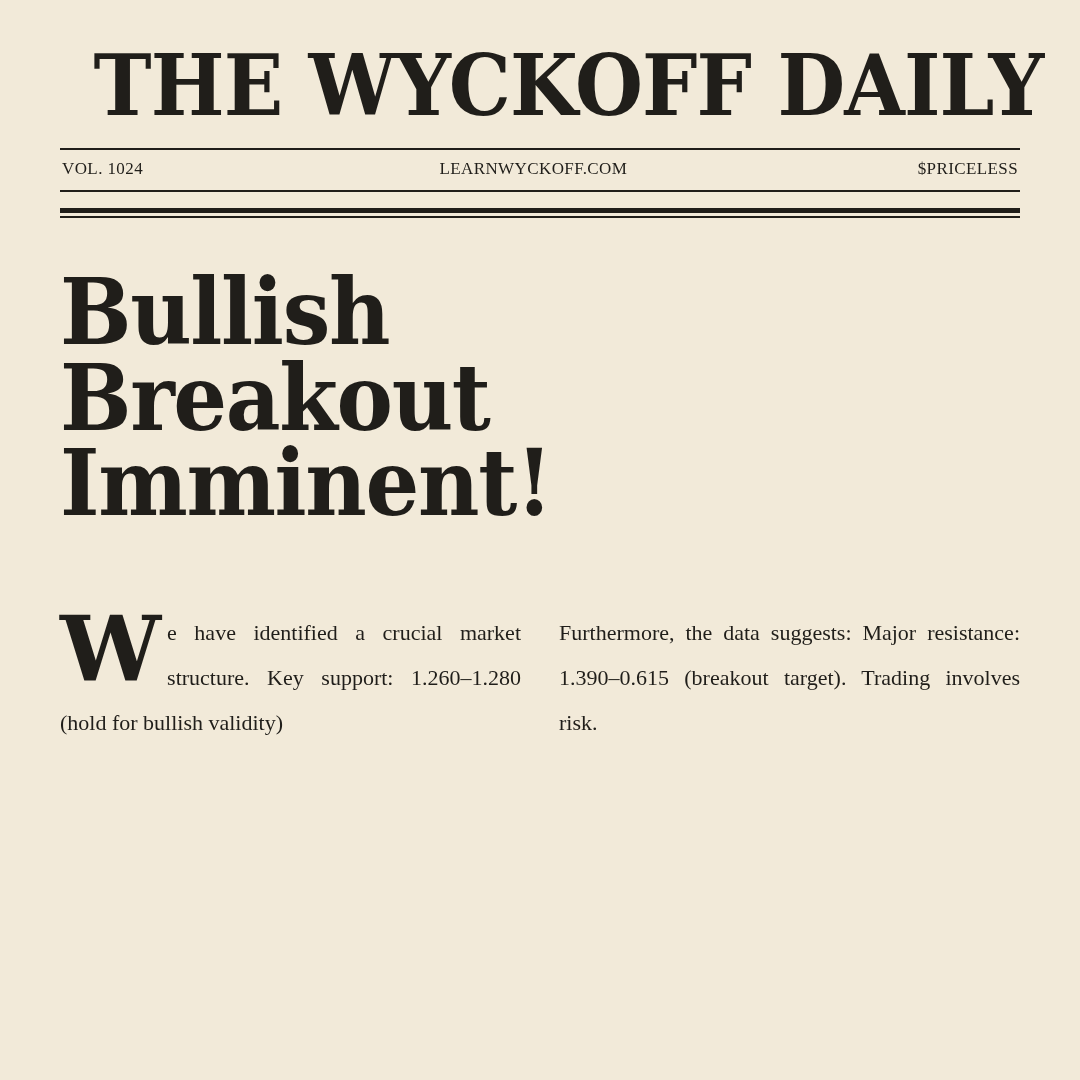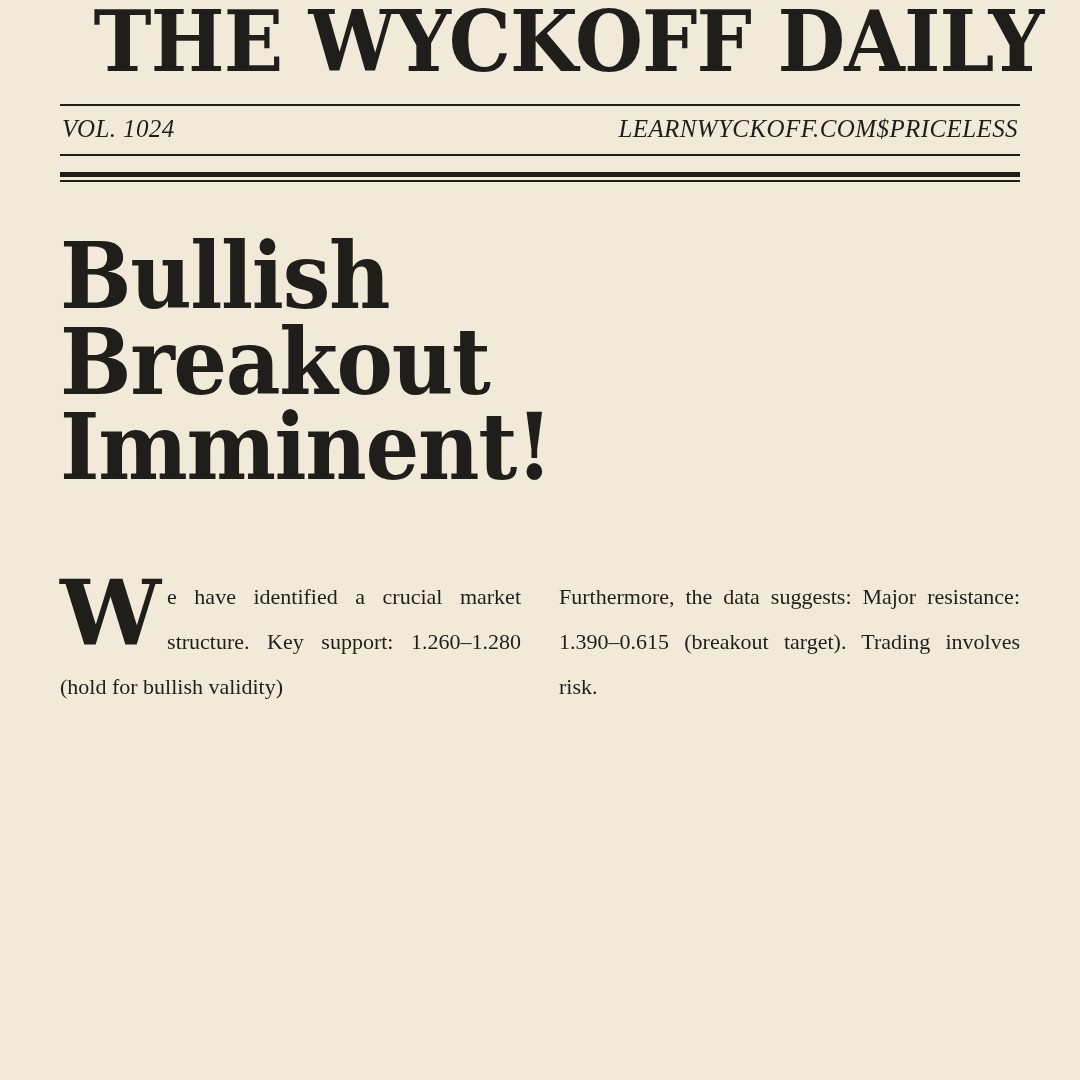--- a/index.html
+++ b/index.html
@@ -19,20 +19,21 @@
     position: relative;
     width: 1080px;
     height: 1080px;
     box-sizing: border-box;
     padding: 0 60px;
   }
 
   
   .masthead {
     line-height: 1;
+    margin-top: 44px;
   }
   .masthead-title {
     display: block;
     font-family: "DejaVu Serif", "Liberation Serif", serif;
     font-weight: 700;
     font-size: 84px;
     letter-spacing: -1px;
     color: #201e1a;
     transform: scaleX(0.93);
     transform-origin: center;
@@ -67,28 +68,27 @@
     margin-top: 20px;
   }
   .volbar-row {
     display: flex;
     align-items: baseline;
     justify-content: space-between;
     padding: 9px 2px 11px 2px;
   }
   .volbar-item {
     font-family: "Liberation Serif", "DejaVu Serif", serif;
-    font-style: italic;
-    font-size: 25px;
+    font-size: 17px;
     letter-spacing: 0.4px;
     color: #201e1a;
     white-space: nowrap;
   }
   .volbar-left   { flex: 0 0 auto; text-align: left; }
-  .volbar-center { flex: 1 1 auto; text-align: right; padding-left: 6px; }
+  .volbar-center { flex: 1 1 auto; text-align: center; padding-left: 6px; }
   .volbar-right  { flex: 0 0 auto; text-align: left; }
 
   
   .headline {
     margin-top: 52px;
     font-family: "DejaVu Serif", "Liberation Serif", serif;
     font-weight: 700;
     font-size: 92px;
     line-height: 0.93;
     letter-spacing: -1.5px;

